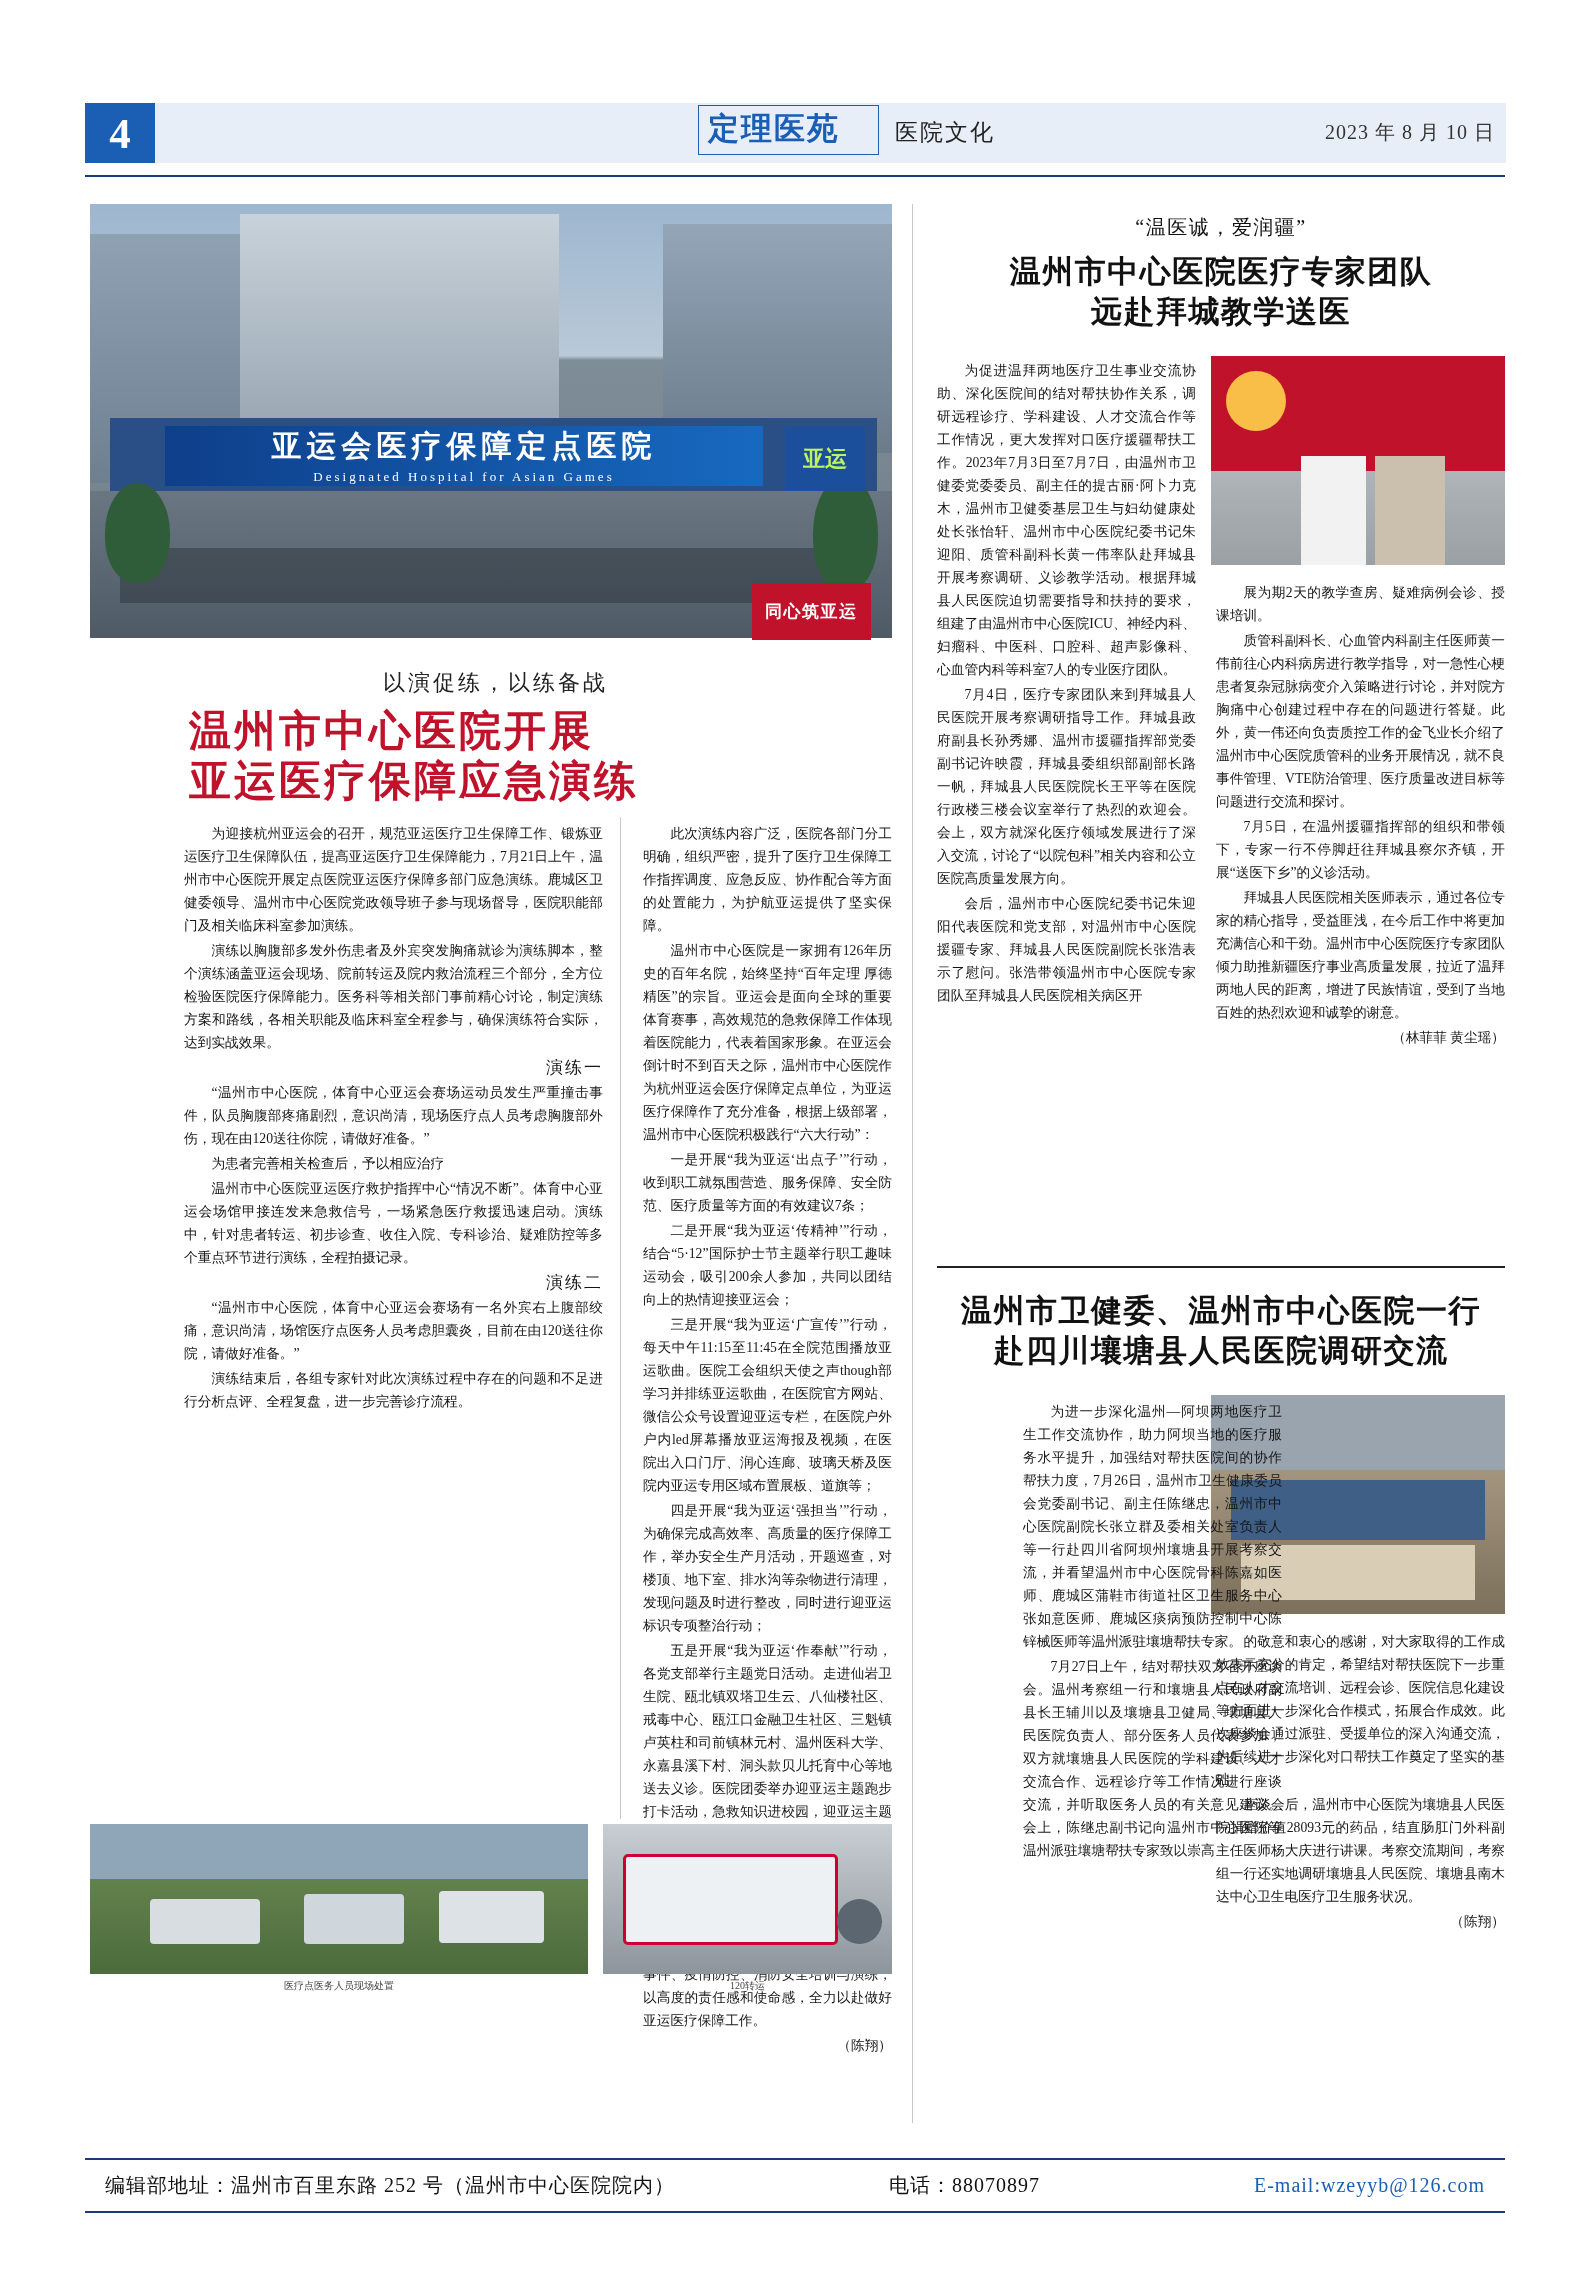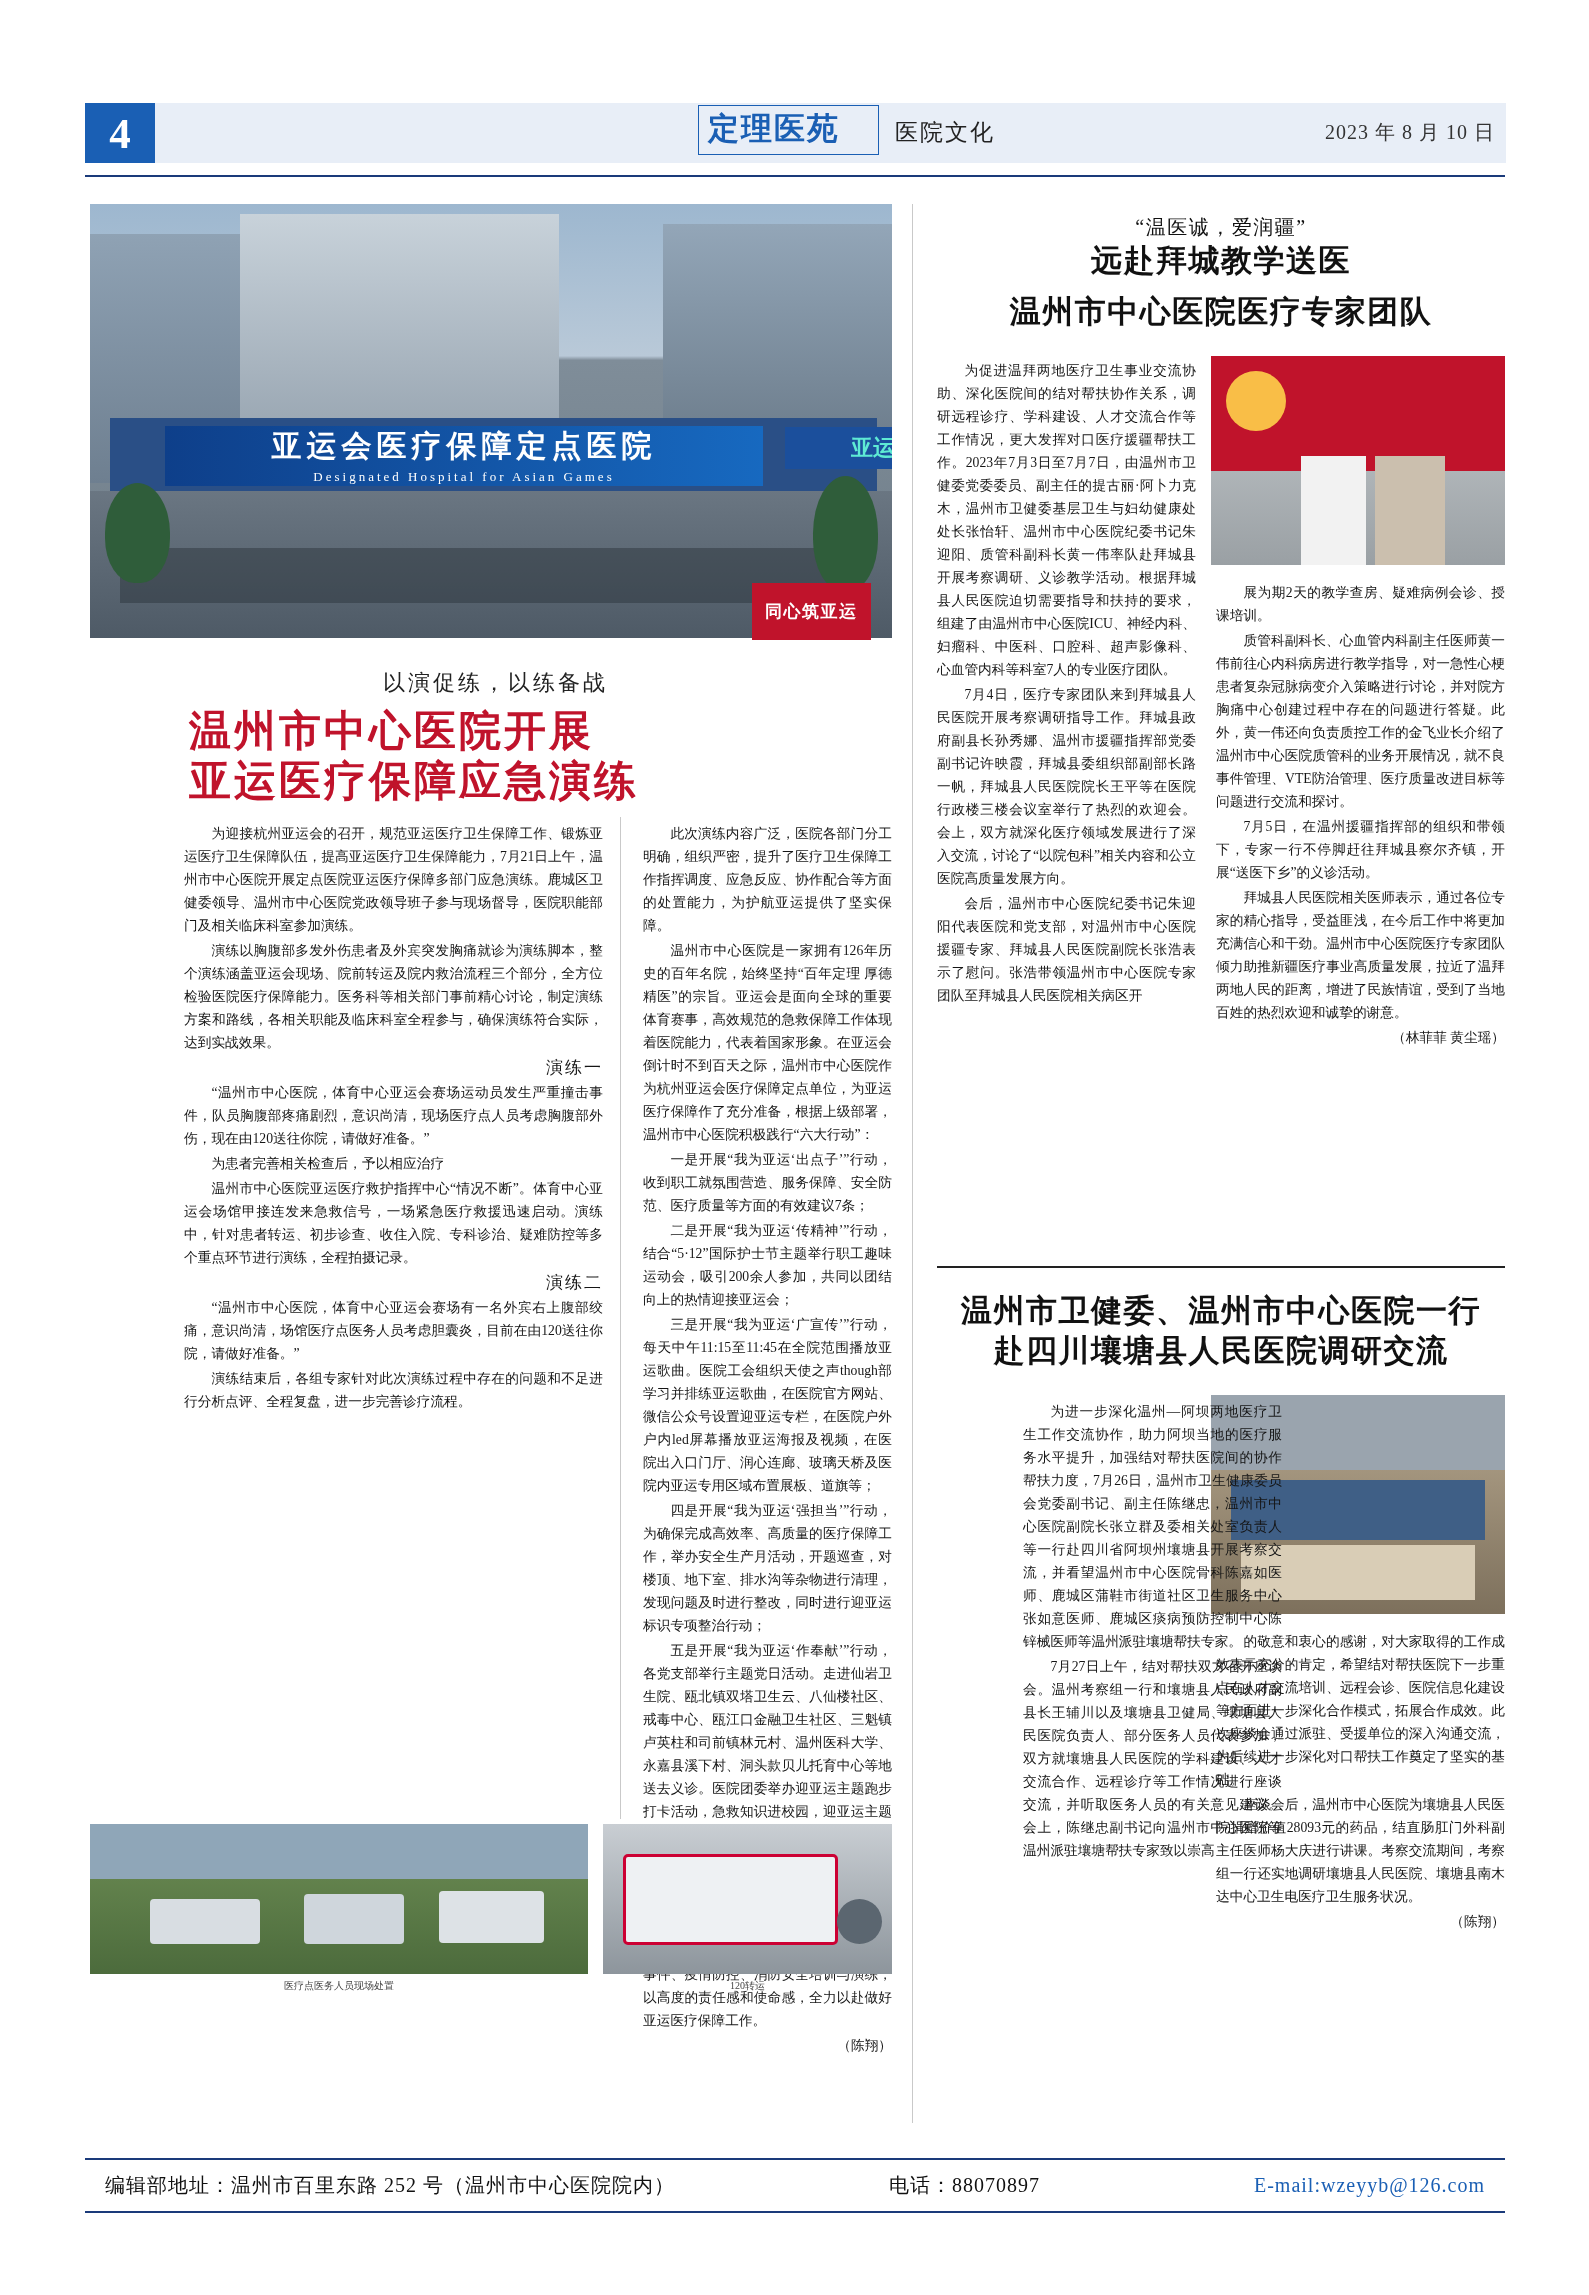--- a/index.html
+++ b/index.html
@@ -82,21 +82,21 @@
     <div class="hero-build-right"></div>
     <div class="hero-canopy"></div>
     <div class="hero-banner">
       <div class="cn">亚运会医疗保障定点医院</div>
       <div class="en">Designated Hospital for Asian Games</div>
     </div>
     <div class="hero-base"></div>
     <div class="hero-cars"></div>
     <div class="hero-tree" style="left:15px;top:279px;"></div>
     <div class="hero-tree" style="left:723px;top:272px;height:115px;"></div>
-    <div style="position:absolute;left:695px;top:223px;width:80px;height:42px;background:#1b4f9c;color:#5eead4;display:flex;align-items:center;justify-content:center;font-size:22px;font-weight:bold;padding-left:48px;">亚运</div>
+    <div style="position:absolute;left:695px;top:223px;width:80px;height:64px;background:#1b4f9c;color:#bef264;display:flex;align-items:center;justify-content:center;font-size:22px;font-weight:bold;">亚运</div>
   </div>
   <div class="badge-tag" style="left:752px;top:583px;">同心筑亚运</div>
 
   <div style="position:absolute;left:189px;top:668px;width:613px;">
     <div class="kicker">以演促练，以练备战</div>
     <div class="headline" style="font-size:42px;margin-top:9px;">温州市中心医院开展</div>
     <div class="headline" style="font-size:42px;">亚运医疗保障应急演练</div>
   </div>
 
   <div class="col-rule" style="left:620px;top:817px;height:1002px;"></div>
@@ -134,22 +134,22 @@
   <div class="cap" style="left:90px;top:1979px;width:498px;">医疗点医务人员现场处置</div>
 
   <div class="photo" style="left:603px;top:1824px;width:289px;height:150px;background:linear-gradient(180deg,#c9ced3,#8d959c);">
     <div style="position:absolute;left:20px;top:30px;width:209px;height:85px;background:#eef1f3;border:3px solid #c03;border-radius:5px;"></div>
     <div style="position:absolute;left:234px;top:75px;width:45px;height:45px;background:#5b6670;border-radius:50%;"></div>
   </div>
   <div class="cap" style="left:603px;top:1979px;width:289px;">120转运</div>
 
   <div style="position:absolute;left:937px;top:214px;width:568px;">
     <div class="quote-line">“温医诚，爱润疆”</div>
+    <div class="r-headline" style="margin-top:11px;">温州市中心医院医疗专家团队</div>
     <div class="r-headline">远赴拜城教学送医</div>
-    <div class="r-headline" style="margin-top:11px;">温州市中心医院医疗专家团队</div>
   </div>
 
   <div class="photo" style="left:1211px;top:356px;width:294px;height:209px;background:linear-gradient(180deg,#c8cdd0,#9aa0a4);">
     <div style="position:absolute;left:0;top:0;width:294px;height:115px;background:#c0132b;"></div>
     <div style="position:absolute;left:15px;top:15px;width:60px;height:60px;background:#ffd24a;border-radius:50%;opacity:.9;"></div>
     <div style="position:absolute;left:90px;top:100px;width:65px;height:110px;background:#f2f2f2;"></div>
     <div style="position:absolute;left:164px;top:100px;width:70px;height:110px;background:#cbbfae;"></div>
   </div>
 
   <div class="col" style="left:937px;top:359px;width:259px;">

